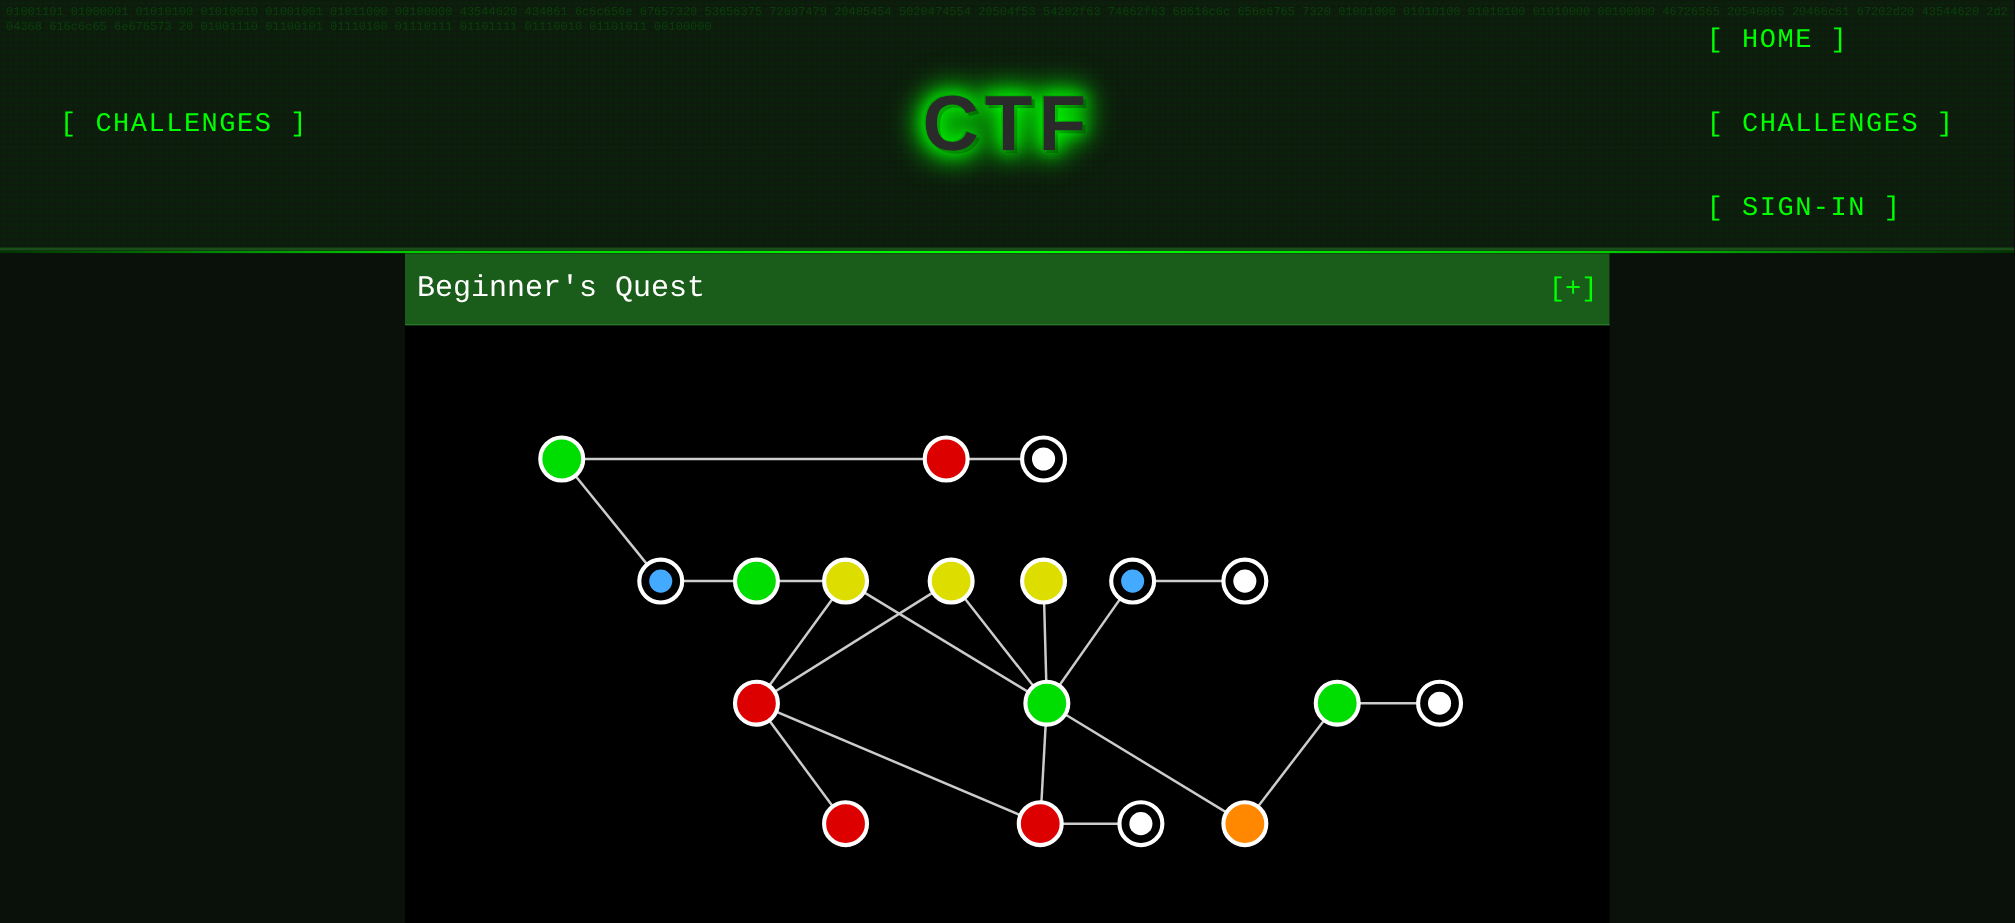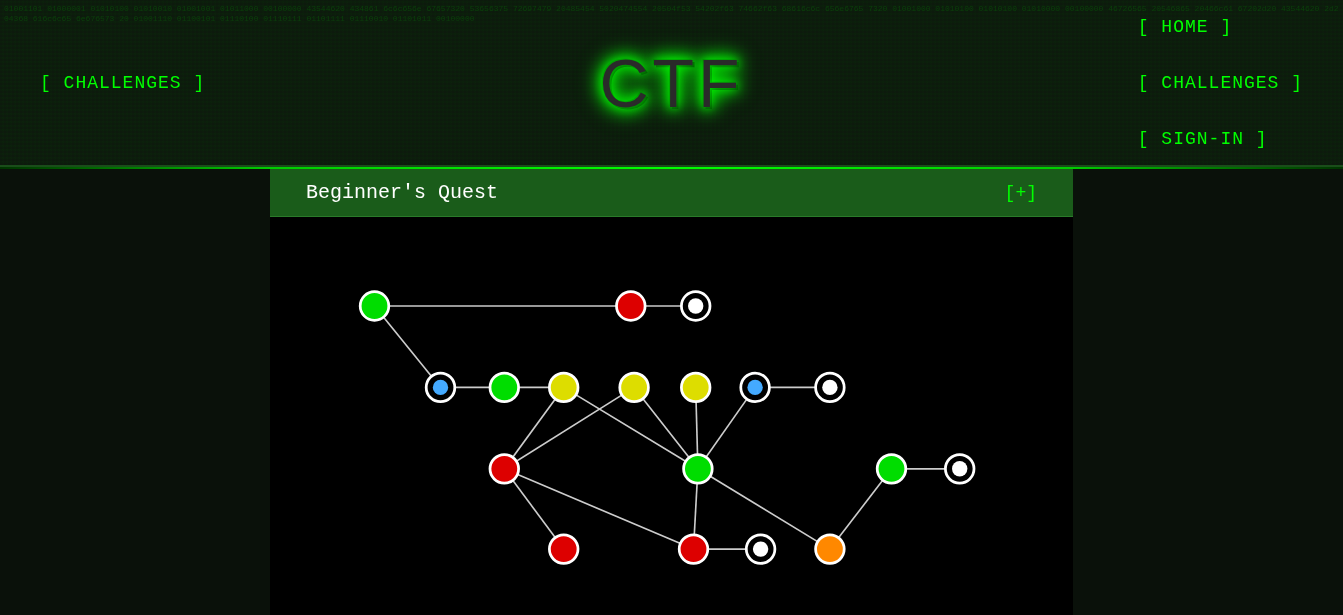--- a/index.html
+++ b/index.html
@@ -73,22 +73,22 @@
 
     
     .logo-container {
       position: absolute;
       left: 50%;
       transform: translateX(-50%);
       z-index: 2;
     }
 
     .logo-text {
-      font-size: 68px;
-      font-weight: 400;
+      font-size: 52px;
+      font-weight: 700;
       font-family: 'Arial Black', Arial, sans-serif;
       color: #2a2a2a;
       text-shadow:
         0 0 10px #00ff00,
         0 0 20px #00aa00,
         2px 2px 0 #004400,
         -1px -1px 0 #006600;
       letter-spacing: 4px;
       background: linear-gradient(180deg, #4a7a4a 0%, #1a3a1a 50%, #2a5a2a 100%);
       -webkit-background-clip: text;
@@ -136,21 +136,21 @@
     .main-content::after { right: 0; }
 
     
     .quest-panel {
       position: relative;
       z-index: 1;
     }
 
     .quest-header {
       background: #1a5c1a;
-      padding: 12px 36px;
+      padding: 12px 8px;
       display: flex;
       justify-content: space-between;
       align-items: center;
       border-bottom: 1px solid #2a7a2a;
     }
 
     .quest-title {
       font-size: 20px;
       color: #ffffff;
       font-family: 'Courier New', monospace;

